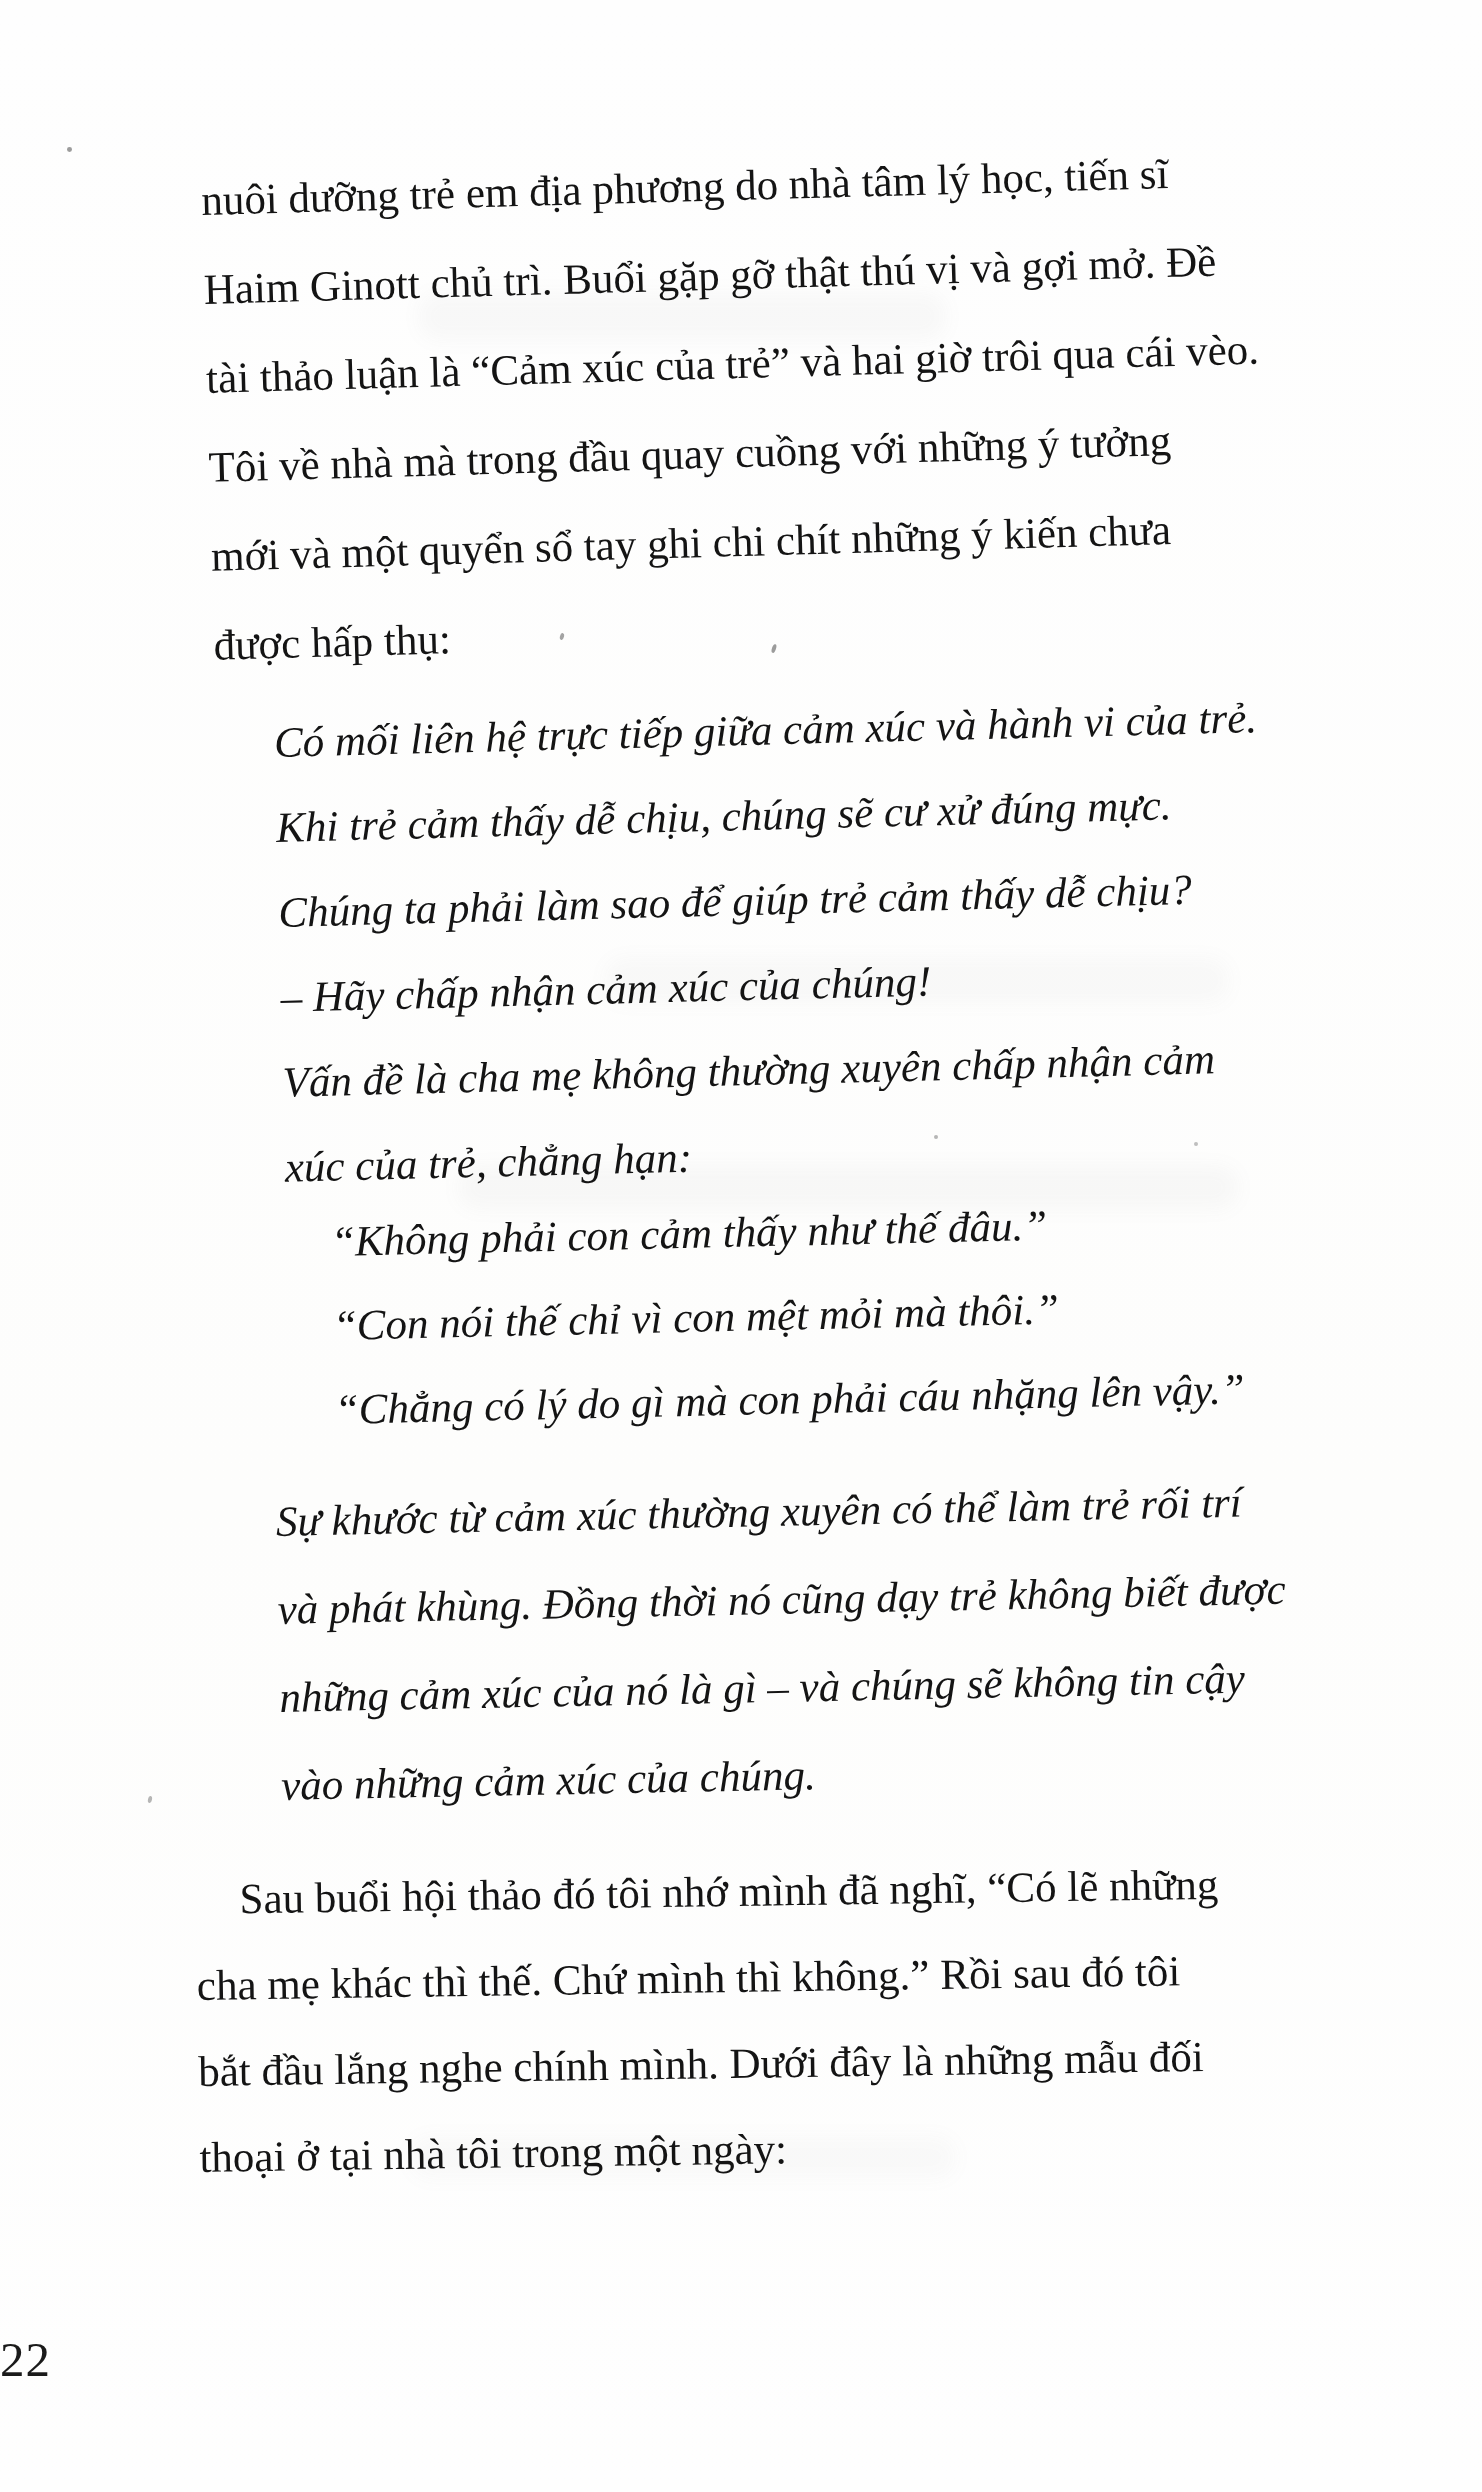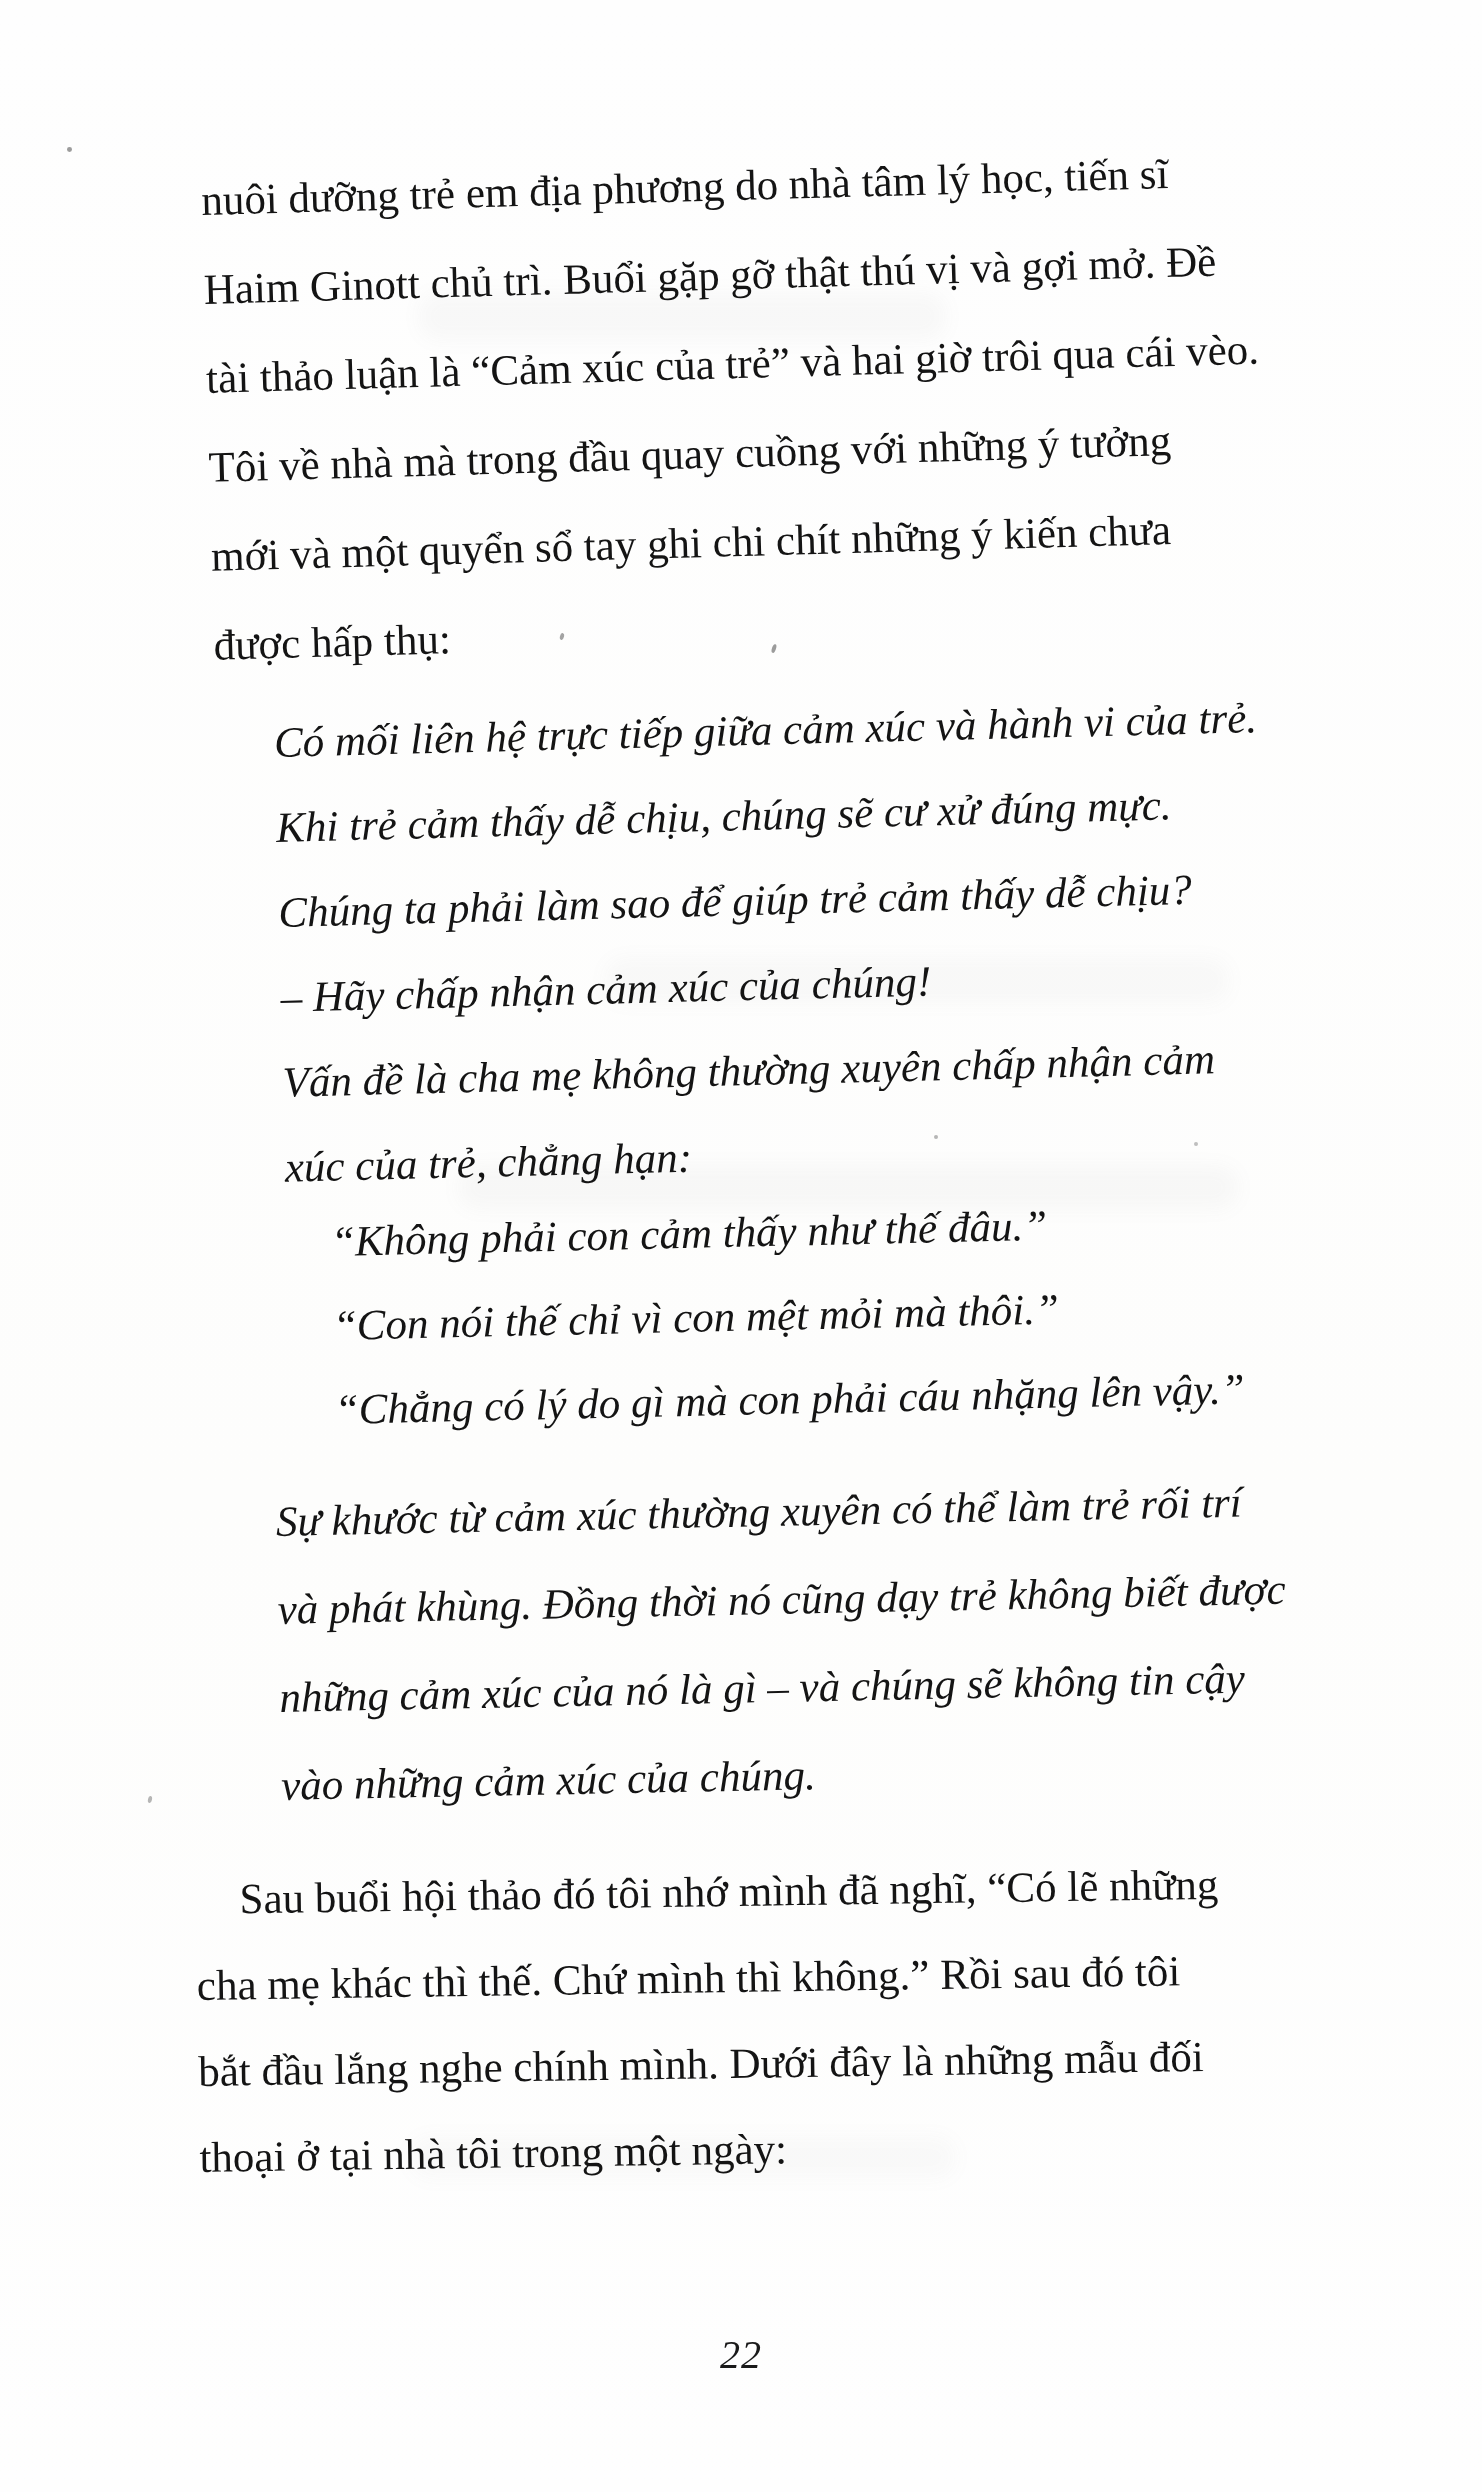--- a/index.html
+++ b/index.html
@@ -58,25 +58,24 @@
     left: 195px; top: 1857px;
     font-size: 43px; line-height: 86px;
     transform: rotate(-0.85deg);
   }
   #para-closing .line:first-child { padding-left: 44px; }
 
   #page-number {
     position: absolute;
     left: 0; right: 0;
     top: 2331px;
-    text-align: center;
-    font-size: 40px;
+    text-align: left;
+    font-size: 49px;
     letter-spacing: 1px;
     color: #1a1a1a;
-    font-style: italic;
   }
 
   
   .smudge {
     position: absolute;
     background: #8a8a8a;
     filter: blur(9.8px);
     border-radius: 19.5px;
     pointer-events: none;
   }

